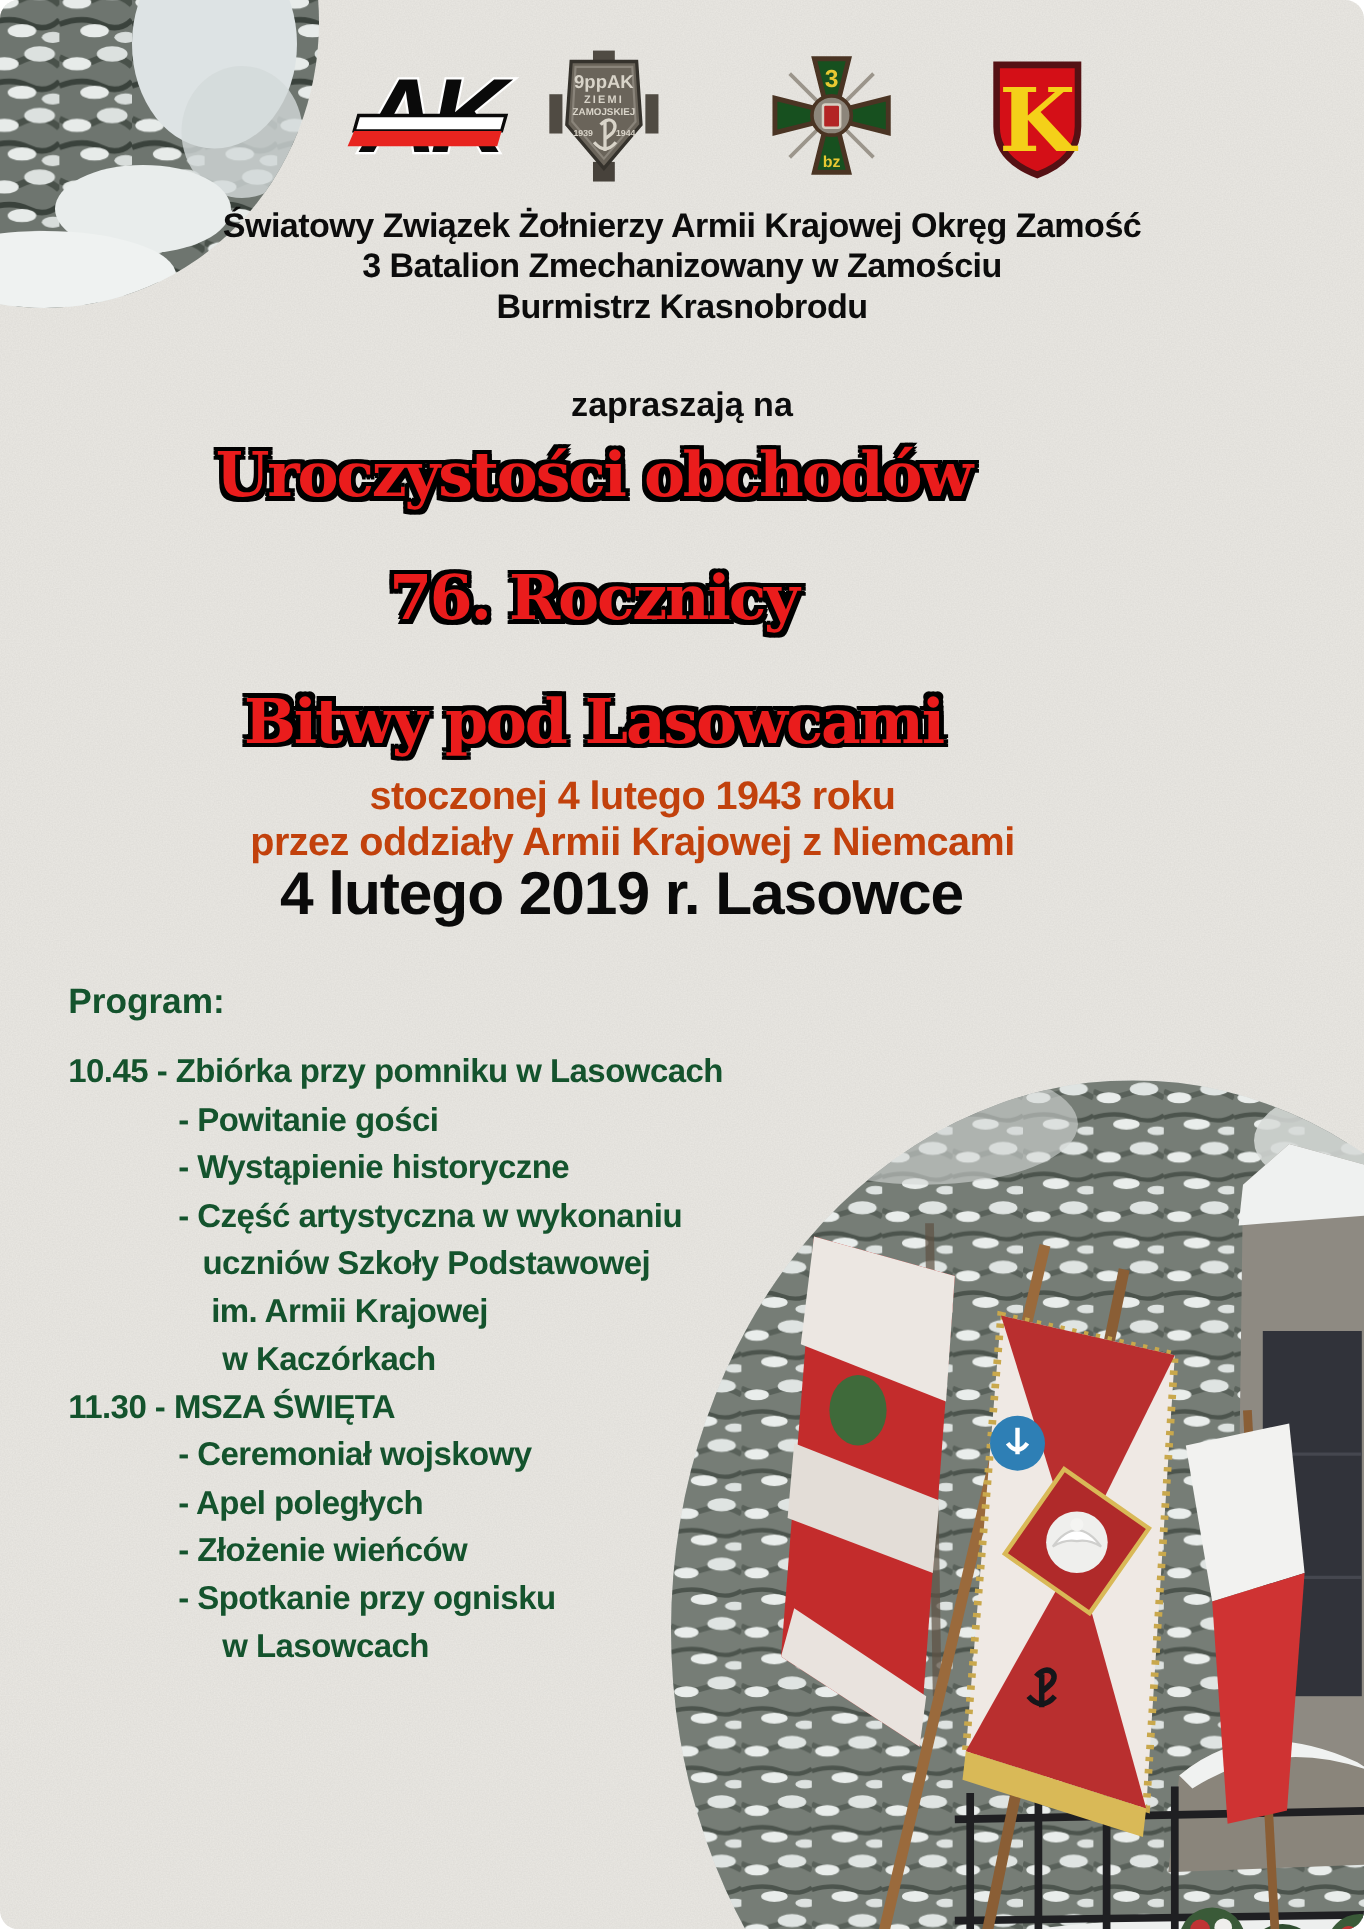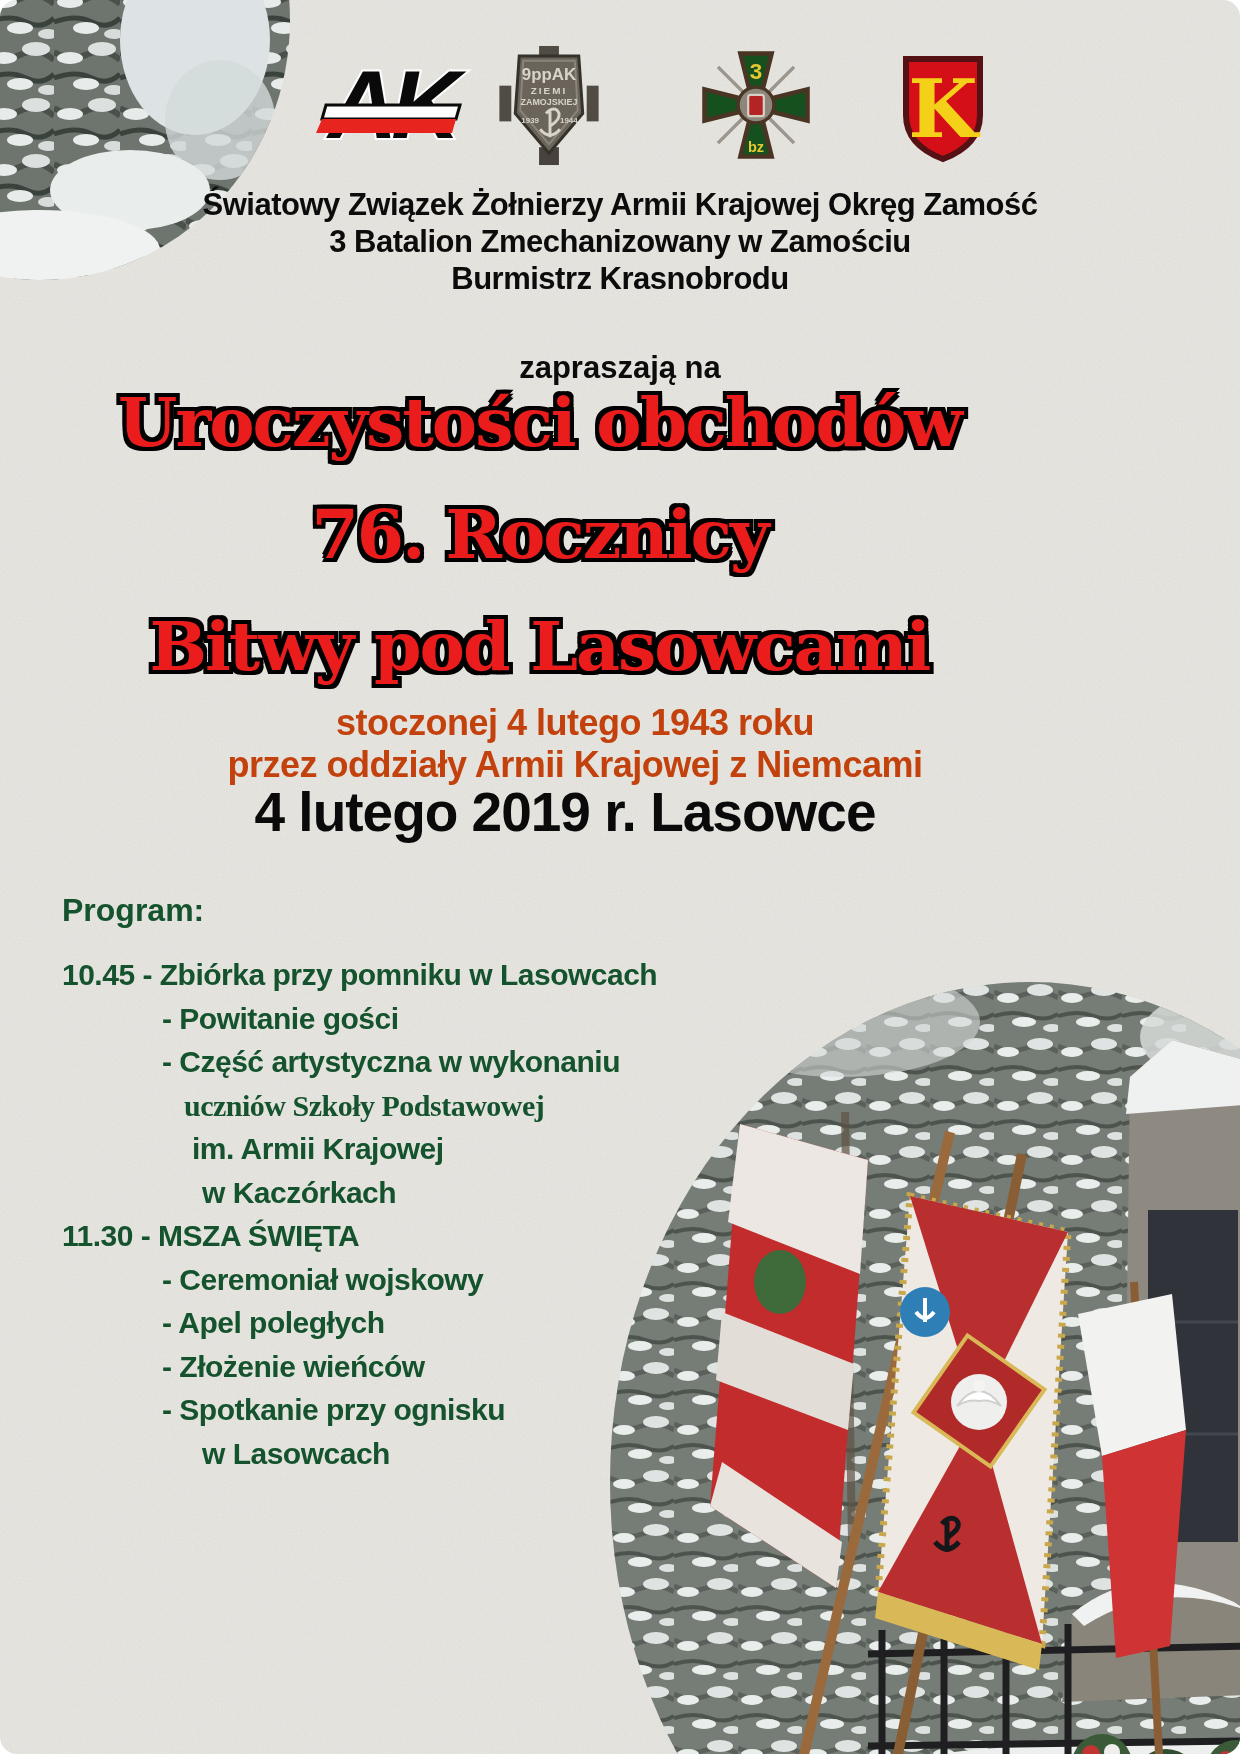--- a/index.html
+++ b/index.html
@@ -32,24 +32,24 @@
     position:absolute;left:0;top:186px;width:1240px;z-index:2;
     text-align:center;color:#0c0c0c;
     font-size:31px;font-weight:bold;line-height:37px;letter-spacing:-0.5px;
   }
   .invite{
     position:absolute;left:0;top:314px;width:1240px;z-index:2;
     text-align:center;color:#0c0c0c;box-sizing:border-box;
     font-size:31px;font-weight:bold;margin-top:36px;
   }
   .title{
-    position:absolute;left:0;top:366px;width:1079px;z-index:2;
+    position:absolute;left:0;top:376px;width:1079px;z-index:2;
     text-align:center;margin:0;
     font-family:"DejaVu Serif",serif;font-weight:bold;
-    font-size:68px;line-height:112px;letter-spacing:-2px;
+    font-size:56px;line-height:112px;letter-spacing:-2px;
     color:#ea1c1c;
     text-shadow:
       -4px -4px 0 #000, 0 -4px 0 #000, 4px -4px 0 #000,
       -4px 0 0 #000, 4px 0 0 #000,
       -4px 4px 0 #000, 0 4px 0 #000, 4px 4px 0 #000,
       -3px -3px 0 #000, 3px -3px 0 #000, -3px 3px 0 #000, 3px 3px 0 #000;
   }
   .subtitle{
     position:absolute;left:0;top:702px;width:1240px;z-index:2;
     text-align:center;color:#c2410c;padding-right:90px;box-sizing:border-box;
@@ -60,21 +60,21 @@
     text-align:center;color:#0a0a0a;padding-right:110px;box-sizing:border-box;
     font-size:55px;font-weight:bold;letter-spacing:-1px;
   }
   .program{
     position:absolute;left:62px;top:892px;width:680px;z-index:3;
     color:#14532d;font-weight:bold;
   }
   .program-heading{font-size:32px;margin:0 0 24px 0;}
   .p-row{font-size:30px;line-height:43.5px;white-space:nowrap;letter-spacing:-0.5px;}
   .ind-1{padding-left:100px;}
-  .ind-2{padding-left:122px;font-family:Liberation Serif, serif;}
+  .ind-2{padding-left:122px;}
   .ind-3{padding-left:130px;}
   .ind-4{padding-left:140px;}
 
   
   .oval-photo{
     position:absolute;left:610px;top:982px;width:840px;height:1000px;
     border-radius:50%;overflow:hidden;z-index:2;
   }
   .oval-photo svg{width:100%;height:100%;display:block;}
 </style>
@@ -188,20 +188,21 @@
     <div>stoczonej 4 lutego 1943 roku</div>
     <div>przez oddziały Armii Krajowej z Niemcami</div>
   </div>
 
   <div class="dateline">4 lutego 2019 r. Lasowce</div>
 
   <div class="program">
     <p class="program-heading">Program:</p>
     <div class="p-row ind-0">10.45 - Zbiórka przy pomniku w Lasowcach</div>
     <div class="p-row ind-1">- Powitanie gości</div>
+    <div class="p-row ind-1">- Wystąpienie historyczne</div>
     <div class="p-row ind-1">- Część artystyczna w wykonaniu</div>
     <div class="p-row ind-2">uczniów Szkoły Podstawowej</div>
     <div class="p-row ind-3">im. Armii Krajowej</div>
     <div class="p-row ind-4">w Kaczórkach</div>
     <div class="p-row ind-0">11.30 - MSZA ŚWIĘTA</div>
     <div class="p-row ind-1">- Ceremoniał wojskowy</div>
     <div class="p-row ind-1">- Apel poległych</div>
     <div class="p-row ind-1">- Złożenie wieńców</div>
     <div class="p-row ind-1">- Spotkanie przy ognisku</div>
     <div class="p-row ind-4">w Lasowcach</div>

